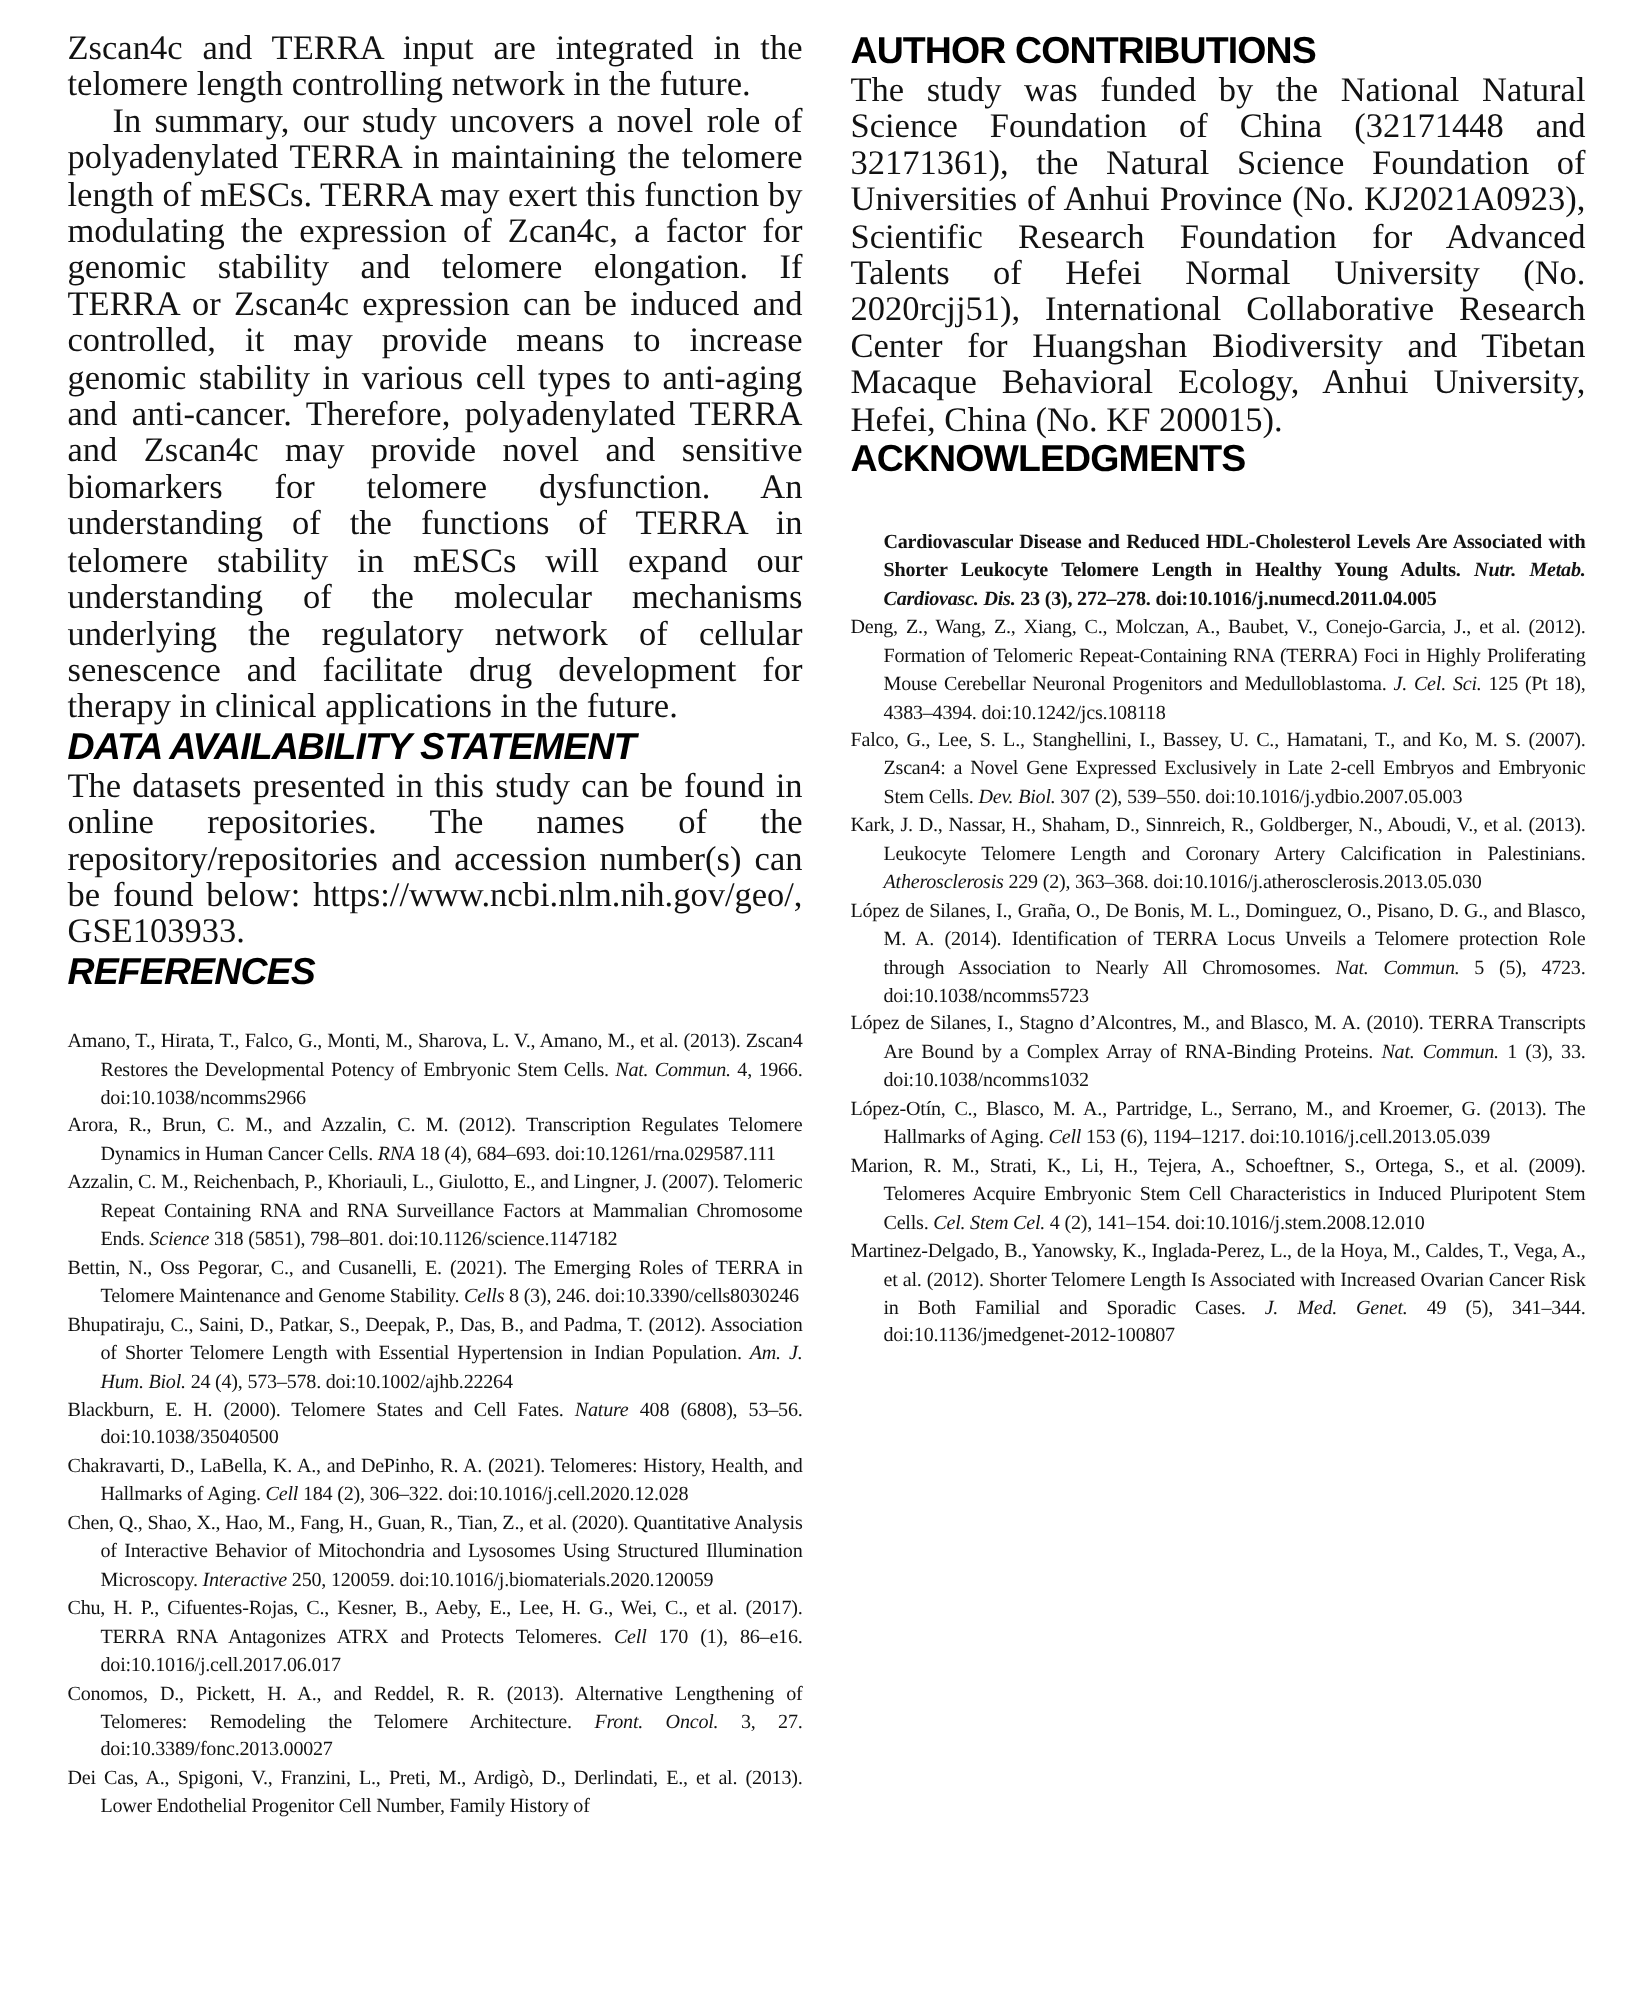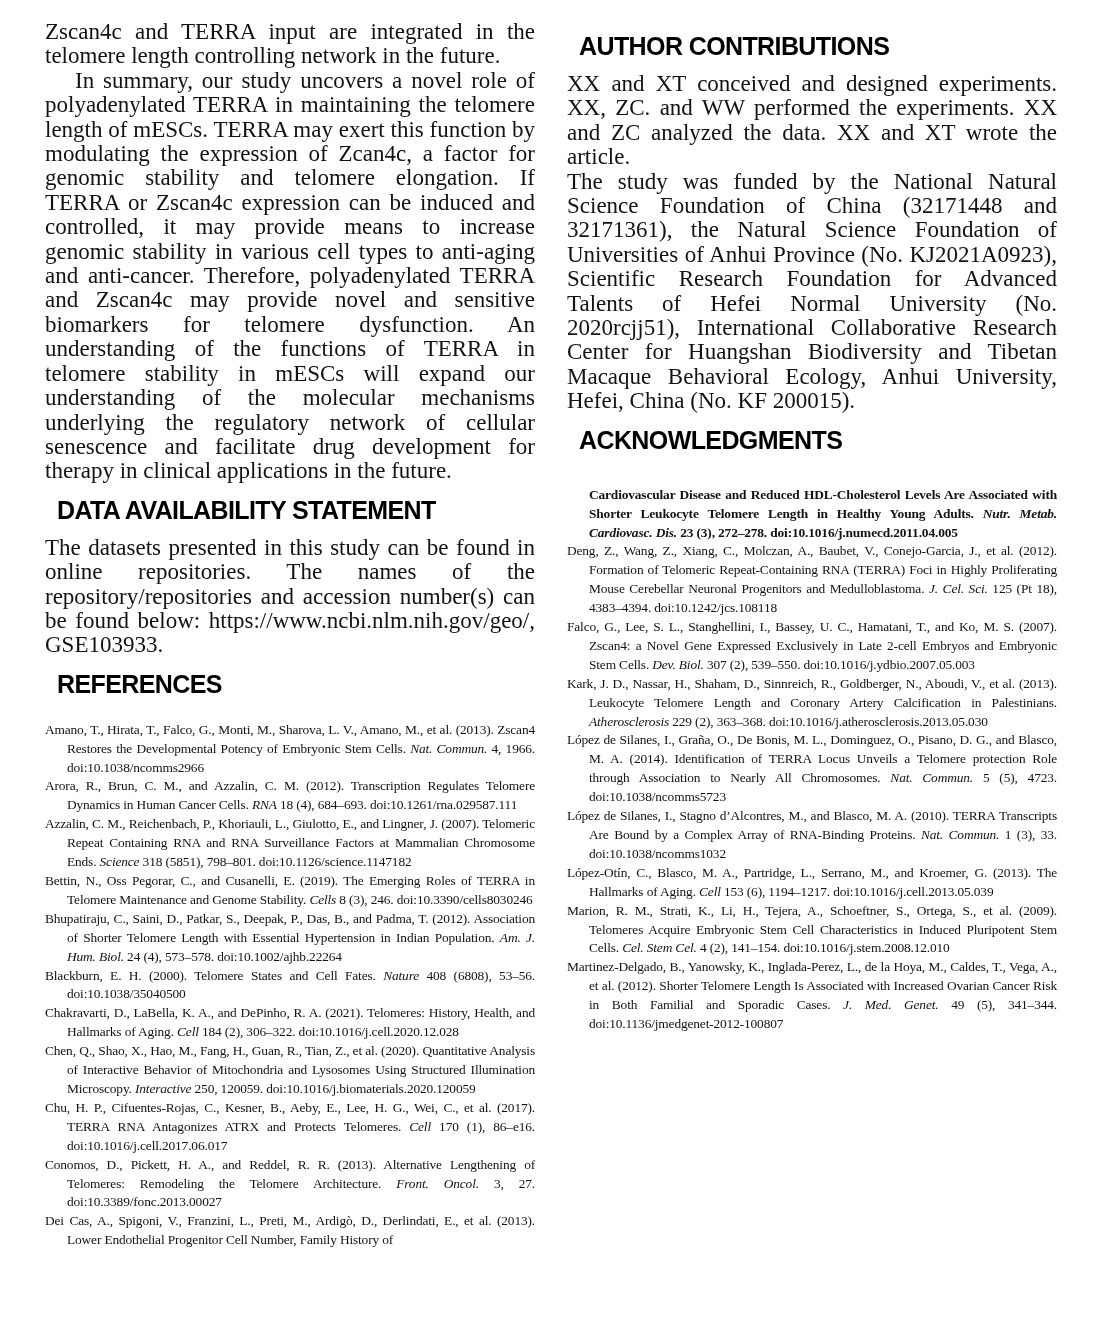--- a/index.html
+++ b/index.html
@@ -37,24 +37,24 @@
     margin: 0;
     color: #121212;
   }
   p.body-text.indent { text-indent: 30px; }
   h2.section-heading {
     font-family: "Liberation Sans", "DejaVu Sans", sans-serif;
     font-size: 25px;
     font-weight: 700;
     letter-spacing: -0.6px;
     color: #000000;
-    margin: 12px;
+    margin: 0;
     line-height: 1.12;
   }
-  .mt-section { margin-top: 37px; }
+  .mt-section { margin-top: 37px; font-style: italic; }
   .mt-after-heading { margin-top: 21px; }
   .refs {
     font-family: "Liberation Serif", "DejaVu Serif", serif;
     font-size: 13.4px;
     line-height: 18.9px;
     letter-spacing: -0.15px;
     text-align: justify;
     color: #121212;
   }
   .refs .ref {
@@ -82,34 +82,33 @@
       <p class="body-text indent">In summary, our study uncovers a novel role of polyadenylated TERRA in maintaining the telomere length of mESCs. TERRA may exert this function by modulating the expression of Zcan4c, a factor for genomic stability and telomere elongation. If TERRA or Zscan4c expression can be induced and controlled, it may provide means to increase genomic stability in various cell types to anti-aging and anti-cancer. Therefore, polyadenylated TERRA and Zscan4c may provide novel and sensitive biomarkers for telomere dysfunction. An understanding of the functions of TERRA in telomere stability in mESCs will expand our understanding of the molecular mechanisms underlying the regulatory network of cellular senescence and facilitate drug development for therapy in clinical applications in the future.</p>
 
       <h2 class="section-heading mt-section">DATA AVAILABILITY STATEMENT</h2>
       <p class="body-text mt-after-heading">The datasets presented in this study can be found in online repositories. The names of the repository/repositories and accession number(s) can be found below: https://www.ncbi.nlm.nih.gov/geo/, GSE103933.</p>
 
       <h2 class="section-heading mt-section">REFERENCES</h2>
       <div class="refs refs-left">
           <div class="ref"><span>Amano, T., Hirata, T., Falco, G., Monti, M., Sharova, L. V., Amano, M., et al. (2013). Zscan4 Restores the Developmental Potency of Embryonic Stem Cells. </span><i>Nat. Commun.</i><span> 4, 1966. doi:10.1038/ncomms2966</span></div>
           <div class="ref"><span>Arora, R., Brun, C. M., and Azzalin, C. M. (2012). Transcription Regulates Telomere Dynamics in Human Cancer Cells. </span><i>RNA</i><span> 18 (4), 684–693. doi:10.1261/rna.029587.111</span></div>
           <div class="ref"><span>Azzalin, C. M., Reichenbach, P., Khoriauli, L., Giulotto, E., and Lingner, J. (2007). Telomeric Repeat Containing RNA and RNA Surveillance Factors at Mammalian Chromosome Ends. </span><i>Science</i><span> 318 (5851), 798–801. doi:10.1126/science.1147182</span></div>
-          <div class="ref"><span>Bettin, N., Oss Pegorar, C., and Cusanelli, E. (2019). The Emerging Roles of TERRA in Telomere Maintenance and Genome Stability. </span><i>Cells</i><span> 8 (3), 246. doi:10.3390/cells8030246</span></div>
+          <div class="ref"><span>Bettin, N., Oss Pegorar, C., and Cusanelli, E. (2021). The Emerging Roles of TERRA in Telomere Maintenance and Genome Stability. </span><i>Cells</i><span> 8 (3), 246. doi:10.3390/cells8030246</span></div>
           <div class="ref"><span>Bhupatiraju, C., Saini, D., Patkar, S., Deepak, P., Das, B., and Padma, T. (2012). Association of Shorter Telomere Length with Essential Hypertension in Indian Population. </span><i>Am. J. Hum. Biol.</i><span> 24 (4), 573–578. doi:10.1002/ajhb.22264</span></div>
           <div class="ref"><span>Blackburn, E. H. (2000). Telomere States and Cell Fates. </span><i>Nature</i><span> 408 (6808), 53–56. doi:10.1038/35040500</span></div>
           <div class="ref"><span>Chakravarti, D., LaBella, K. A., and DePinho, R. A. (2021). Telomeres: History, Health, and Hallmarks of Aging. </span><i>Cell</i><span> 184 (2), 306–322. doi:10.1016/j.cell.2020.12.028</span></div>
           <div class="ref"><span>Chen, Q., Shao, X., Hao, M., Fang, H., Guan, R., Tian, Z., et al. (2020). Quantitative Analysis of Interactive Behavior of Mitochondria and Lysosomes Using Structured Illumination Microscopy. </span><i>Interactive</i><span> 250, 120059. doi:10.1016/j.biomaterials.2020.120059</span></div>
           <div class="ref"><span>Chu, H. P., Cifuentes-Rojas, C., Kesner, B., Aeby, E., Lee, H. G., Wei, C., et al. (2017). TERRA RNA Antagonizes ATRX and Protects Telomeres. </span><i>Cell</i><span> 170 (1), 86–e16. doi:10.1016/j.cell.2017.06.017</span></div>
           <div class="ref"><span>Conomos, D., Pickett, H. A., and Reddel, R. R. (2013). Alternative Lengthening of Telomeres: Remodeling the Telomere Architecture. </span><i>Front. Oncol.</i><span> 3, 27. doi:10.3389/fonc.2013.00027</span></div>
           <div class="ref"><span>Dei Cas, A., Spigoni, V., Franzini, L., Preti, M., Ardigò, D., Derlindati, E., et al. (2013). Lower Endothelial Progenitor Cell Number, Family History of</span></div>
         </div>
     </div>
 
     <div class="col">
       <h2 class="section-heading ac-heading">AUTHOR CONTRIBUTIONS</h2>
-      <p class="body-text mt-after-heading">XX and XT conceived and designed experiments. XX, ZC. and WW performed the experiments. XX and ZC analyzed the data. XX and XT wrote the article.</p>
 
       <p class="body-text mt-after-heading">The study was funded by the National Natural Science Foundation of China (32171448 and 32171361), the Natural Science Foundation of Universities of Anhui Province (No. KJ2021A0923), Scientific Research Foundation for Advanced Talents of Hefei Normal University (No. 2020rcjj51), International Collaborative Research Center for Huangshan Biodiversity and Tibetan Macaque Behavioral Ecology, Anhui University, Hefei, China (No. KF 200015).</p>
 
       <h2 class="section-heading ack-heading">ACKNOWLEDGMENTS</h2>
 
       <div class="refs refs-right">
           <div class="ref continuation"><span>Cardiovascular Disease and Reduced HDL-Cholesterol Levels Are Associated with Shorter Leukocyte Telomere Length in Healthy Young Adults. </span><i>Nutr. Metab. Cardiovasc. Dis.</i><span> 23 (3), 272–278. doi:10.1016/j.numecd.2011.04.005</span></div>
           <div class="ref"><span>Deng, Z., Wang, Z., Xiang, C., Molczan, A., Baubet, V., Conejo-Garcia, J., et al. (2012). Formation of Telomeric Repeat-Containing RNA (TERRA) Foci in Highly Proliferating Mouse Cerebellar Neuronal Progenitors and Medulloblastoma. </span><i>J. Cel. Sci.</i><span> 125 (Pt 18), 4383–4394. doi:10.1242/jcs.108118</span></div>
           <div class="ref"><span>Falco, G., Lee, S. L., Stanghellini, I., Bassey, U. C., Hamatani, T., and Ko, M. S. (2007). Zscan4: a Novel Gene Expressed Exclusively in Late 2-cell Embryos and Embryonic Stem Cells. </span><i>Dev. Biol.</i><span> 307 (2), 539–550. doi:10.1016/j.ydbio.2007.05.003</span></div>
           <div class="ref"><span>Kark, J. D., Nassar, H., Shaham, D., Sinnreich, R., Goldberger, N., Aboudi, V., et al. (2013). Leukocyte Telomere Length and Coronary Artery Calcification in Palestinians. </span><i>Atherosclerosis</i><span> 229 (2), 363–368. doi:10.1016/j.atherosclerosis.2013.05.030</span></div>

